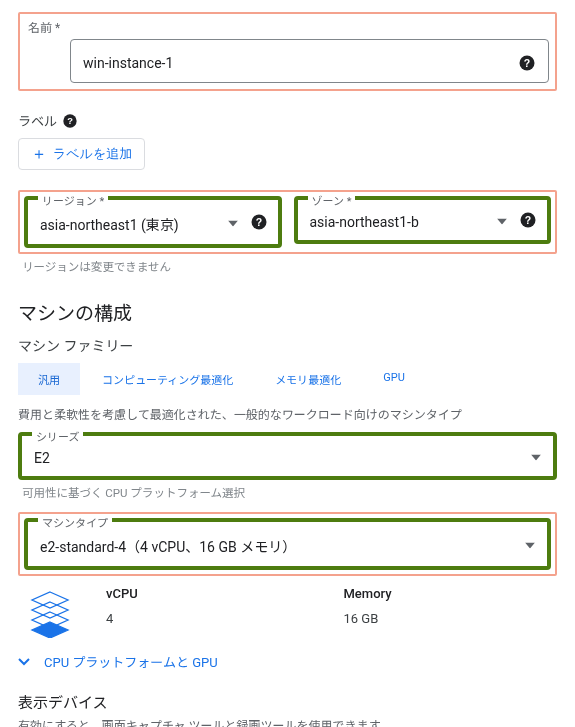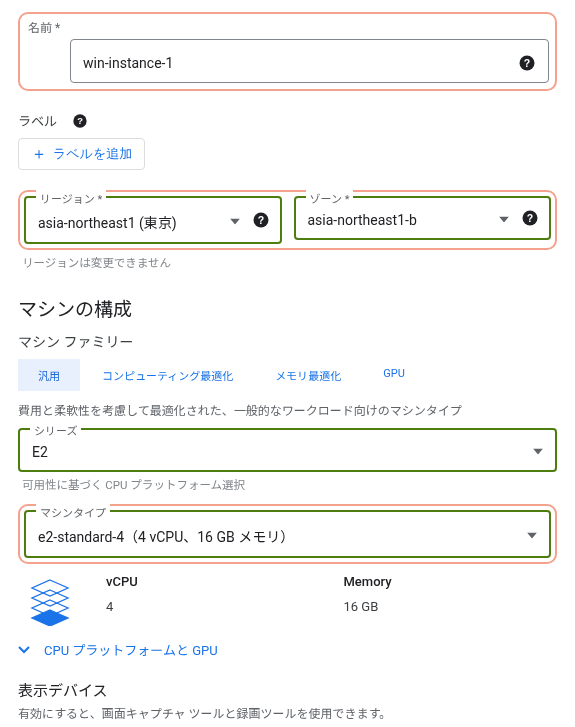--- a/index.html
+++ b/index.html
@@ -7,21 +7,21 @@
     margin: 0;
     padding: 12px 18px;
     font-family: Roboto, "Noto Sans JP", "Helvetica Neue", Arial, sans-serif;
     font-size: 13px;
     color: #3c4043;
     background: #fff;
     width: 575px;
   }
   .highlight {
     border: 2px solid #f4a28d;
-    border-radius: 10px;
+    border-radius: 2px;
   }
   .outlined-field {
     position: relative;
     border: 1px solid #80868b;
     border-radius: 4px;
     padding: 14px 12px 10px 12px;
     background: #fff;
   }
   .outlined-field .value {
     font-size: 14px;
@@ -72,21 +72,21 @@
     color: #1967d2;
     border-radius: 0;
   }
   .desc {
     font-size: 12px;
     color: #5f6368;
     margin-bottom: 10px;
   }
   .select-field {
     position: relative;
-    border: 2px solid #4d7c0f;
+    border: 4px solid #4d7c0f;
     border-radius: 4px;
     padding: 14px 12px 10px 12px;
     background: #fff;
     cursor: pointer;
   }
   .select-field .floating-label {
     position: absolute;
     top: -8px;
     left: 10px;
     background: #fff;
@@ -135,21 +135,21 @@
   .expand-link {
     display: inline-flex;
     align-items: center;
     gap: 14px;
     color: #1a73e8;
     font-size: 13px;
     cursor: pointer;
     margin-top: 4px;
   }
   .name-block { padding: 0 6px 6px 6px; }
-  .label-row { display:flex; align-items:center; gap:14px; margin-bottom:8px; }
+  .label-row { display:flex; align-items:center; gap:4px; margin-bottom:8px; }
   .with-help { display:flex; align-items:center; }
   .with-help .outlined-field,
   .with-help .select-field { flex:1; }
 </style>
 </head>
 <body>
 
 
 
 

